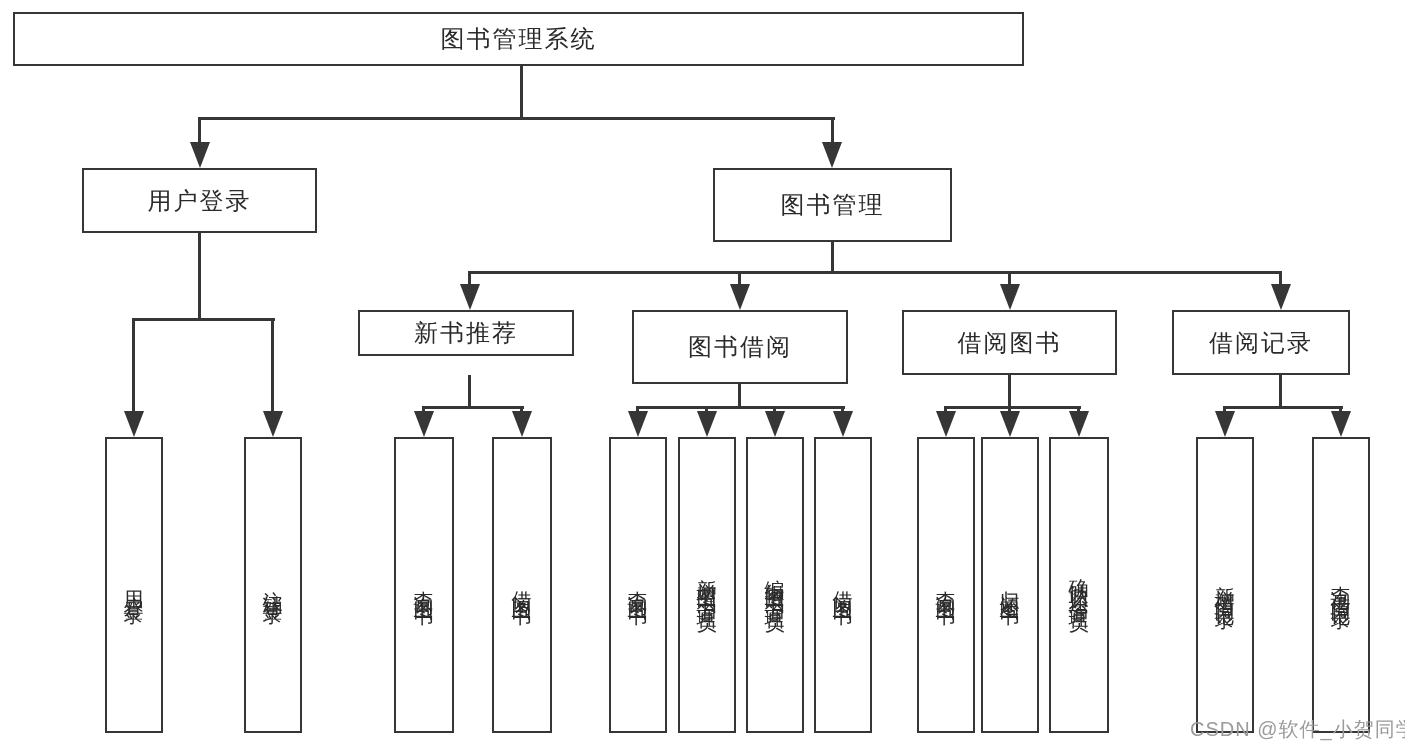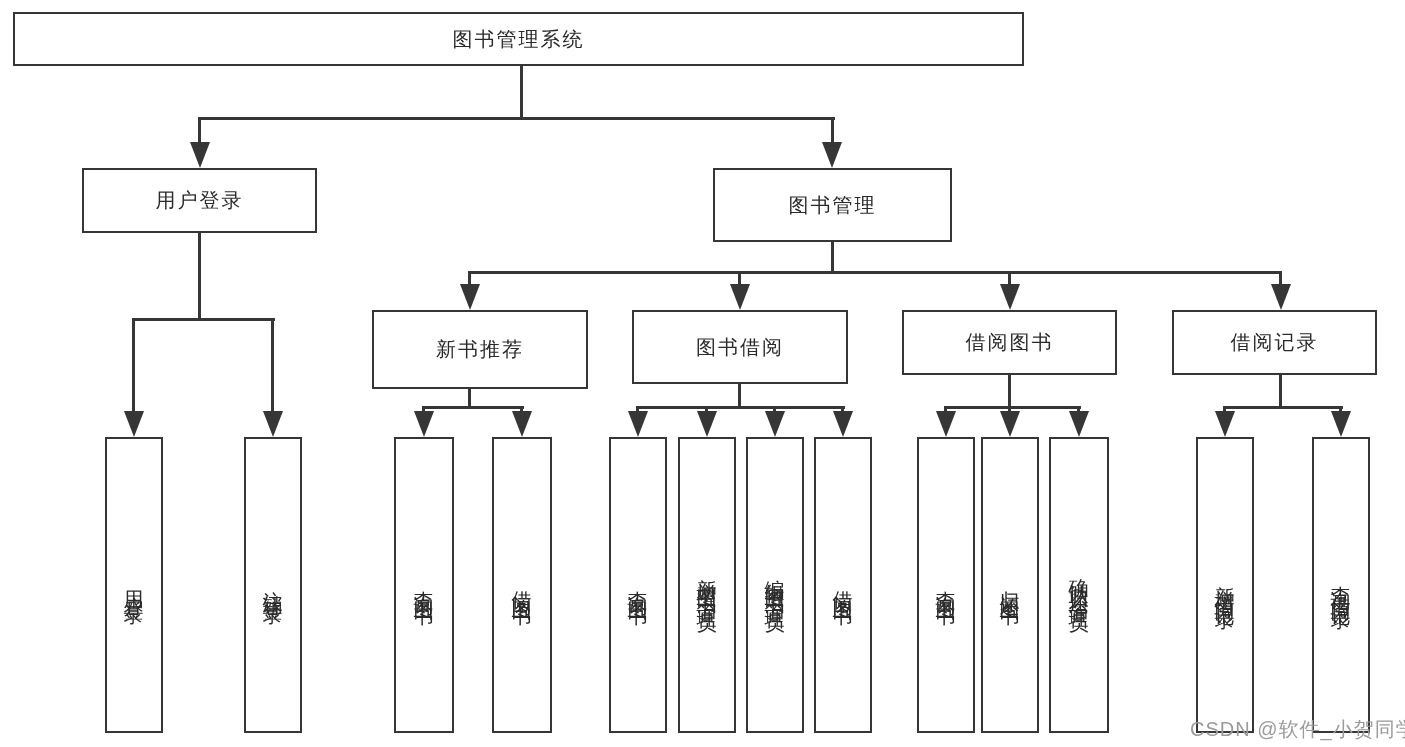--- a/index.html
+++ b/index.html
@@ -10,21 +10,21 @@
     font-family:"Liberation Sans",sans-serif;
     overflow:hidden;
   }
   .node{
     position:absolute;
     box-sizing:border-box;
     background:#ffffff;
     border:2.5px solid #363636;
     display:flex;align-items:center;justify-content:center;
     color:#2a2a2a;
-    font-size:20px;
+    font-size:24px;
     letter-spacing:2px;
     z-index:2;
   }
   .leaf{
     writing-mode:vertical-rl;
     text-orientation:mixed;
     letter-spacing:5px;
     font-size:20px;
     line-height:1;
   }
@@ -118,30 +118,30 @@
     <span>图书管理系统</span>
   </div>
 
   <div class="node" style="left:82px;top:168px;width:235px;height:65px">
     <span>用户登录</span>
   </div>
   <div class="node" style="left:713px;top:168px;width:239px;height:74px">
     <span>图书管理</span>
   </div>
 
-  <div class="node" style="left:372px;top:310px;width:216px;height:79px">
+  <div class="node" style="left:358px;top:310px;width:216px;height:46px">
     <span>新书推荐</span>
   </div>
   <div class="node" style="left:632px;top:310px;width:216px;height:74px">
     <span>图书借阅</span>
   </div>
   <div class="node" style="left:902px;top:310px;width:215px;height:65px">
     <span>借阅图书</span>
   </div>
-  <div class="node" style="left:1172px;top:310px;width:205px;height:65px">
+  <div class="node" style="left:1172px;top:310px;width:178px;height:65px">
     <span>借阅记录</span>
   </div>
 
   <div class="node leaf" style="left:105px;top:437px;width:58px;height:296px">
     <span>用户登录</span>
   </div>
   <div class="node leaf" style="left:244px;top:437px;width:58px;height:296px">
     <span>注销登录</span>
   </div>
 

